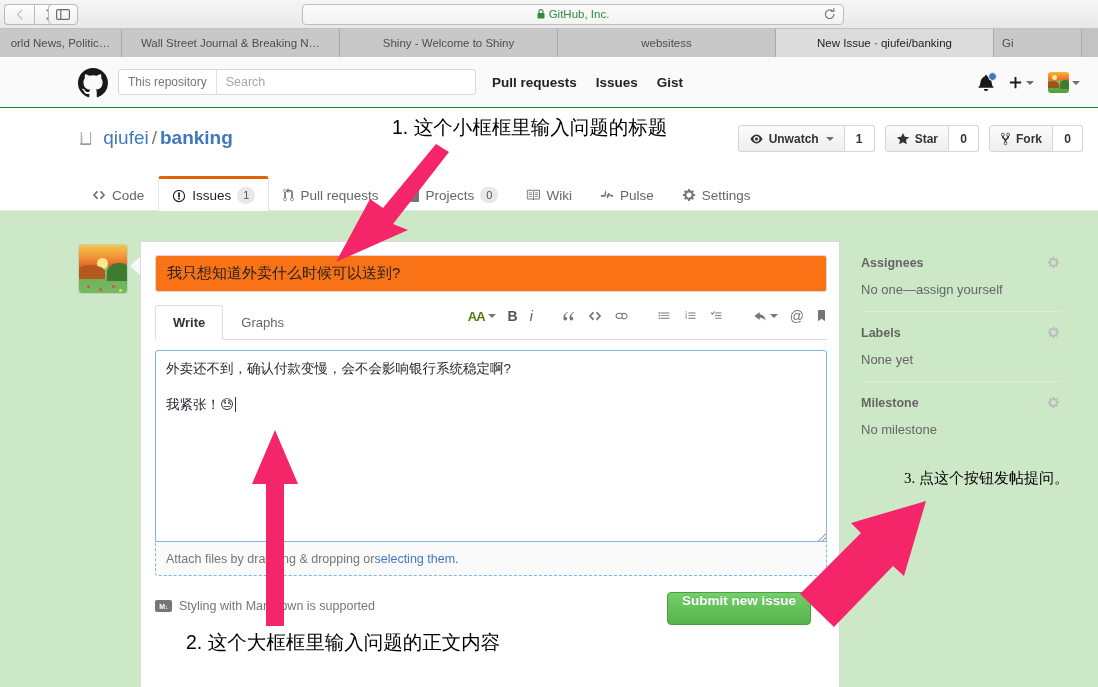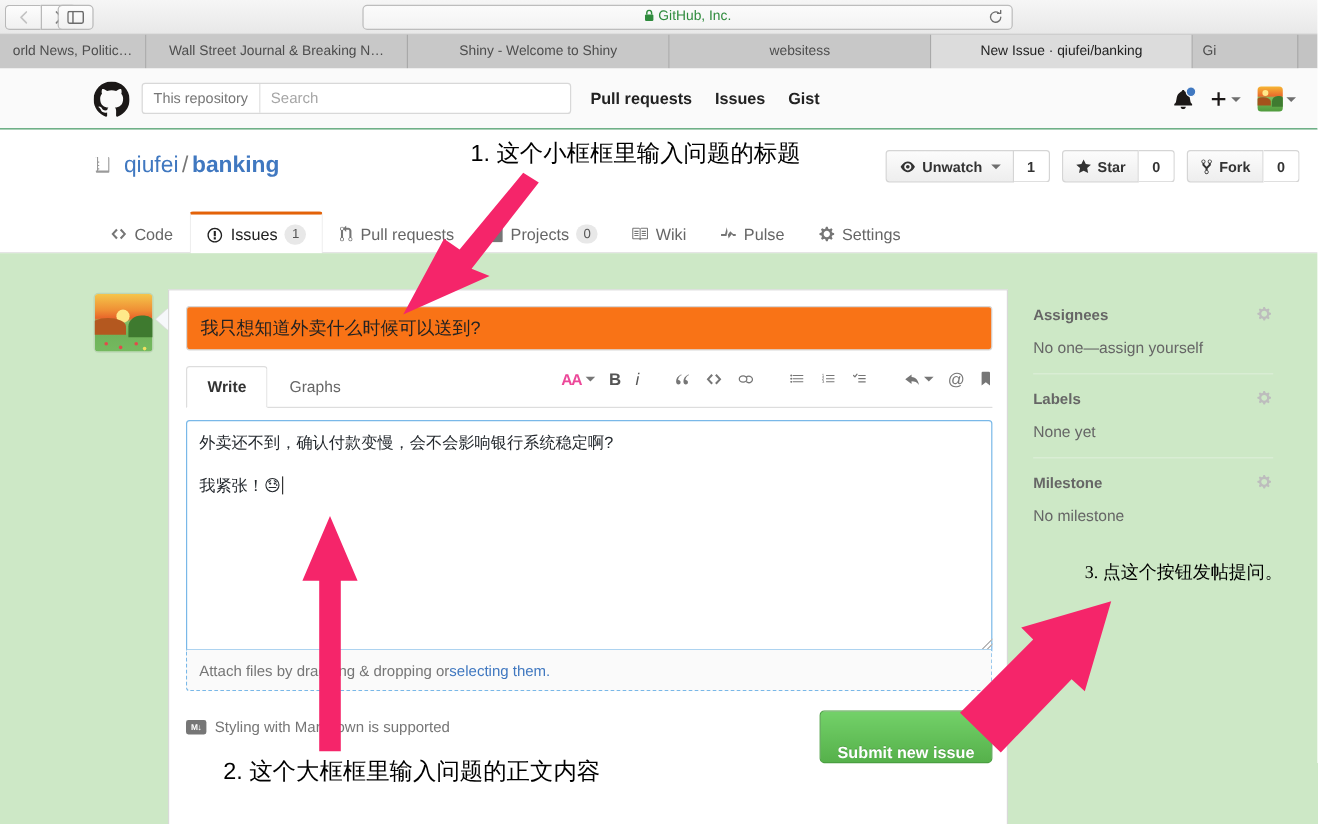--- a/index.html
+++ b/index.html
@@ -185,21 +185,21 @@
     position: relative; top: 1px;
   }
   .wmd-tab.active {
     background: #fff; color: #333; font-weight: bold;
     border-color: #ddd; border-radius: 3px 3px 0 0; border-bottom: 1px solid #fff;
   }
   .wmd-tools {
     position: absolute; right: 0; top: 4px;
     display: flex; align-items: center; gap: 0; color: #767676;
   }
-  .tool { padding: 0 6px; display: flex; align-items: center; font-size: 14px; color: #ec4899; }
+  .tool { padding: 0 6px; display: flex; align-items: center; font-size: 14px; color: #4d7c0f; }
   .tool-gap { width: 17px; }
 
   .comment-box {
     position: absolute; left: 14px; top: 108px; width: 672px; height: 193px;
     border: 1px solid #79b8e8; border-radius: 3px 3px 0 0;
     background: #fff; padding: 8px 10px;
     font-size: 13.5px; color: #24292e; line-height: 1.55;
     resize: none; outline: none;
     font-family: "Liberation Sans", sans-serif;
   }
@@ -225,25 +225,25 @@
   .dropzone a { color: #4078c0; text-decoration: none; }
   .form-footer { position: absolute; left: 14px; top: 350px; width: 672px; height: 35px; }
   .md-note { display: flex; align-items: center; gap: 7px; font-size: 12.5px; color: #767676; position: absolute; left: 0; top: 7px; }
   .md-badge {
     width: 17px; height: 12px; background: #767676; border-radius: 2px;
     color: #fff; font-size: 7px; font-weight: bold;
     display: flex; align-items: center; justify-content: center;
     font-family: "Liberation Sans", sans-serif; letter-spacing: -0.3px;
   }
   .submit-btn {
-    position: absolute; right: 0; top: 0; height: 44px; padding: 0 14px;
+    position: absolute; right: 16px; top: 0; height: 33px; padding: 0 14px;
     background: linear-gradient(#73d169, #56b14b);
     border: 1px solid #4a9f41; border-radius: 4px;
     color: #fff; font-size: 13.5px; font-weight: bold;
-    display: flex; align-items: flex-end; cursor: pointer;
+    display: flex; align-items: flex-start; cursor: pointer;
     font-family: "Liberation Sans", sans-serif;
     text-shadow: 0 -1px 0 rgba(0,0,0,.15);
   }
 
   
   .issue-sidebar { position: absolute; left: 861px; top: 45px; width: 200px; }
   .sb-section { padding: 0 0 14px 0; border-bottom: 1px solid #ddeed8; margin-bottom: 14px; position: relative; }
   .sb-section:last-child { border-bottom: none; }
   .sb-head { font-size: 12.5px; font-weight: bold; color: #666; margin-bottom: 12px; }
   .sb-gear { position: absolute; right: 1px; top: -1px; color: #bdbdbd; }

